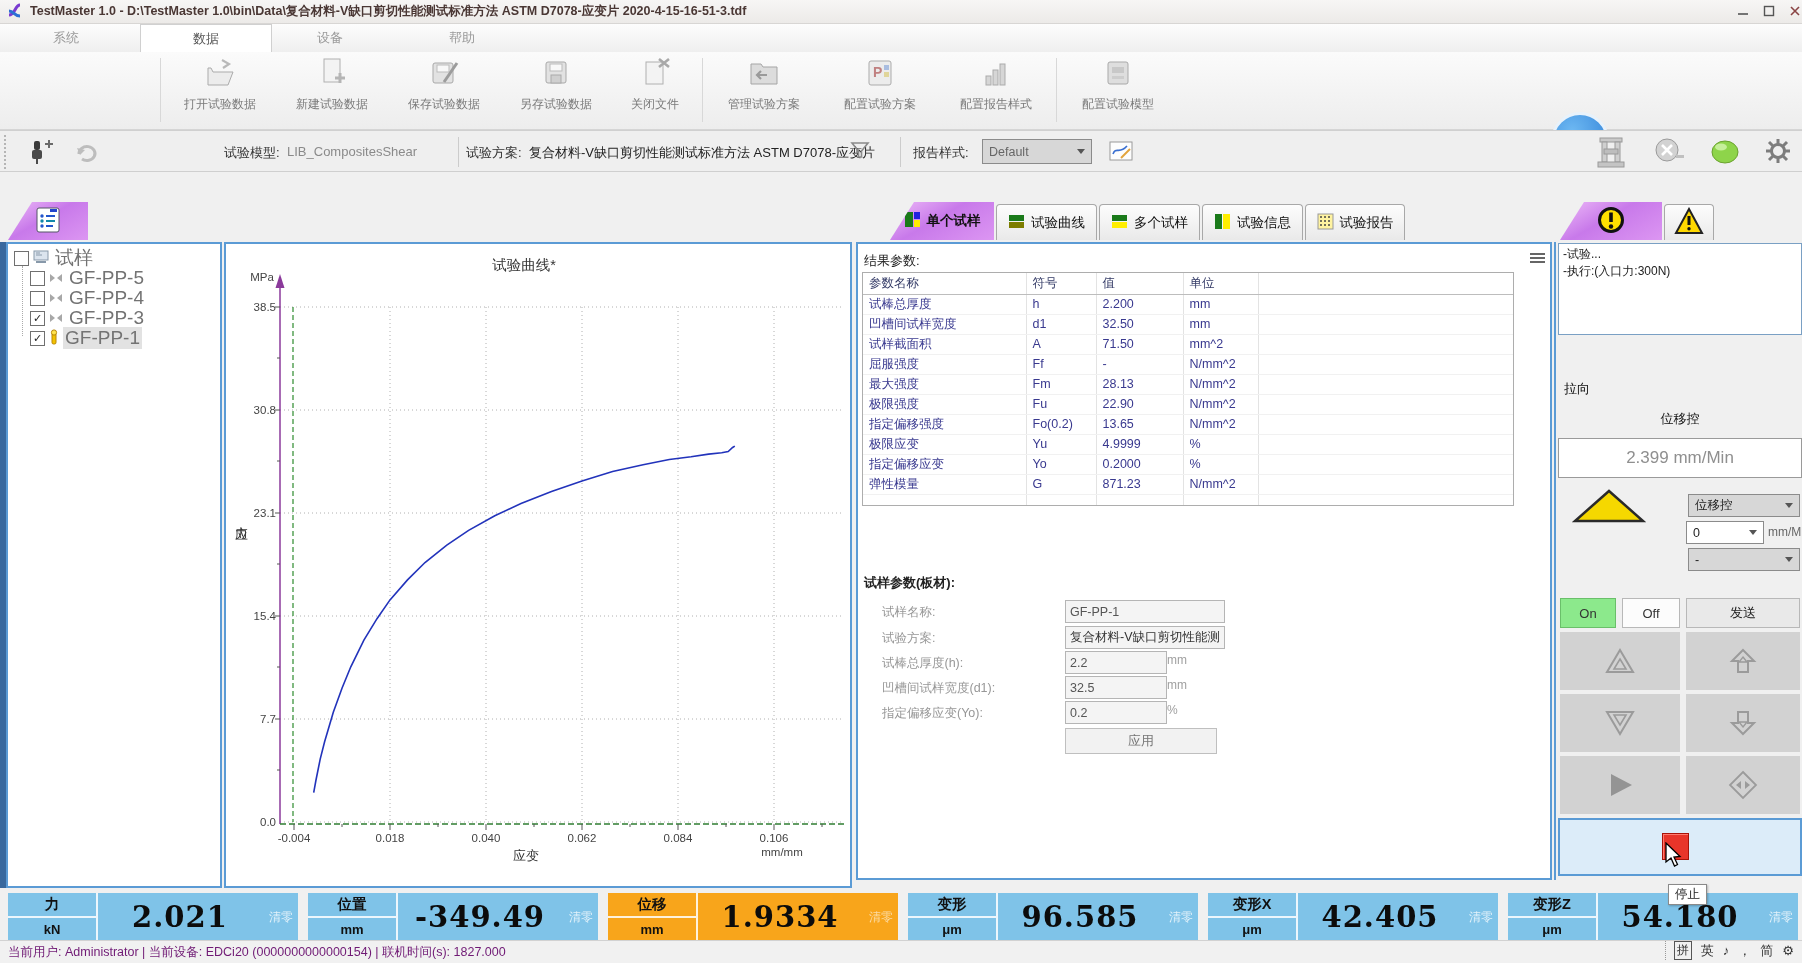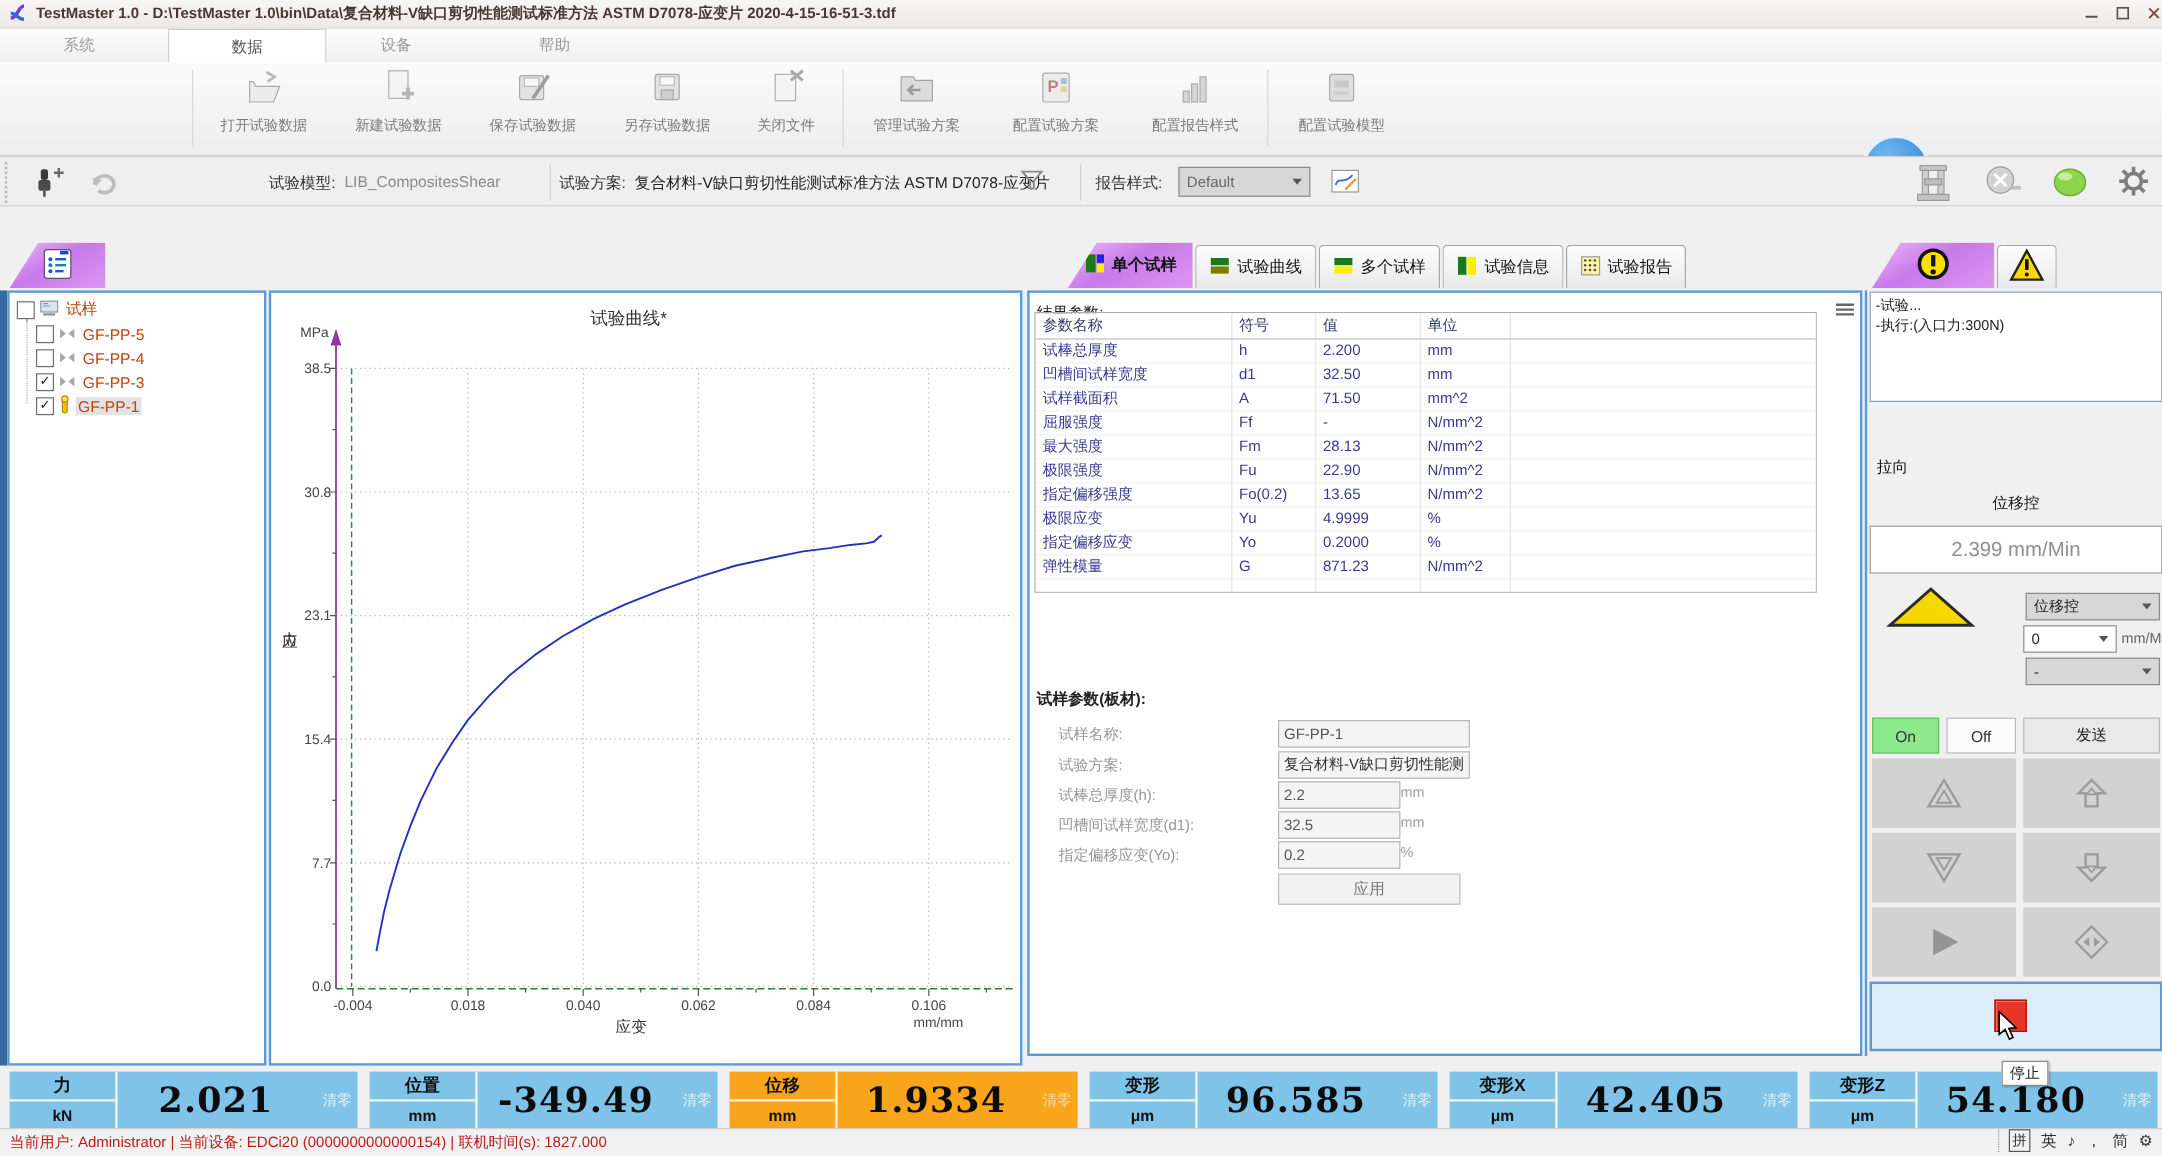--- a/index.html
+++ b/index.html
@@ -34,21 +34,21 @@
   
   .ptab{background:linear-gradient(150deg,#eebcf8 0%,#c879ea 45%,#dc96f2 100%);
         clip-path:polygon(24px 0,100% 0,100% 100%,0 100%);display:flex;align-items:center;justify-content:center;gap:6px}
   .gtab{background:linear-gradient(#fdfdfd,#e9e9e9);border:1px solid #a8a8a8;border-bottom:none;border-radius:4px 4px 0 0;
         display:flex;align-items:center;justify-content:center;gap:6px;font-size:13px;color:#333}
   .tablbl{font-size:13.5px;color:#111}
   .tabactivelbl{font-weight:bold}
   
   .trow{position:absolute;left:0;height:20px;display:flex;align-items:center;gap:4px}
   .cb{width:13px;height:13px;border:1px solid #707070;background:#fff;display:flex;align-items:center;justify-content:center;font-size:11px;color:#222;line-height:11px}
-  .treetext{font-size:13px;color:#c2410c;padding:0 2px}
+  .treetext{font-size:19px;color:#737373;padding:0 2px}
   .seltext{background:#e2e2e2}
   
   table.rtable{border-collapse:collapse;table-layout:fixed;width:652px;background:#fff}
   .rtable td{height:19px;font-size:12.5px;color:#39398f;padding:0 0 0 6px;border-right:1px solid #e3e3e3;border-bottom:1px solid #f1f1f1;white-space:nowrap;overflow:hidden}
   .rtable tr.hdr td{border-bottom:1px solid #bdbdbd;color:#333a66}
   
   .flabel{position:absolute;font-size:12.5px;color:#979797}
   .finput{position:absolute;height:21px;border:1px solid #b5b5b5;background:#f4f4f4;font-size:12.5px;color:#555;padding:0 4px;font-family:inherit}
   .funit{position:absolute;font-size:12px;color:#a0a0a0}
   
@@ -56,21 +56,21 @@
   
   .mcell{position:absolute;top:893px;height:47px;background:#7fc3e8}
   .mcell.orange{background:#f8a51b}
   .mlabel{position:absolute;left:0;top:0;width:88px;height:47px;border-right:2px solid rgba(255,255,255,.85)}
   .mlabel .nm{height:23px;border-bottom:2px solid rgba(255,255,255,.85);display:flex;align-items:center;justify-content:center;font-size:14.5px;font-weight:bold;color:#111}
   .mlabel .un{height:22px;display:flex;align-items:center;justify-content:center;font-size:13px;font-weight:bold;color:#111}
   .mval{position:absolute;left:88px;right:34px;top:0;height:47px;display:flex;align-items:center;justify-content:center;
         font-family:"DejaVu Serif","Liberation Serif",serif;font-size:29px;font-weight:bold;color:#0c0c0c;letter-spacing:1px}
   .mclr{position:absolute;right:5px;top:16px;font-size:12px;color:rgba(255,255,255,.78)}
   
-  .statusbar{left:0;top:940px;width:1802px;height:23px;background:#f1f1f1;border-top:1px solid #d2d2d2;display:flex;align-items:center;padding-left:8px;font-size:12.5px;color:#b91c1c}
+  .statusbar{left:0;top:940px;width:1802px;height:23px;background:#f1f1f1;border-top:1px solid #d2d2d2;display:flex;align-items:center;padding-left:8px;font-size:12.5px;color:#701a75}
   .ime{position:absolute;right:8px;top:941px;display:flex;gap:9px;align-items:center;font-size:13px;color:#333;border-left:1px dotted #999;padding-left:8px}
   .tooltip{background:#fff;border:1px solid #8a8a8a;box-shadow:1px 1px 2px rgba(0,0,0,.25);font-size:12.5px;color:#222;padding:1px 6px;z-index:55}
 </style>
 </head>
 <body>
 
 <div class="ab titlebar">
   <span>
     <svg width="16" height="16">
         <path d="M3,13 C9,13 9,3 14,3" stroke="#7a3bd0" stroke-width="3" fill="none"></path>
@@ -440,21 +440,21 @@
   <div class="ab" style="left:6px;top:8px;font-size:13px;color:#222">结果参数:</div>
   <div class="ab" style="left:672px;top:8px">
     <svg width="15" height="12">
         <g stroke="#666" stroke-width="2">
           <line x1="0" y1="2" x2="15" y2="2"></line>
           <line x1="0" y1="6" x2="15" y2="6"></line>
           <line x1="0" y1="10" x2="15" y2="10"></line>
         </g>
       </svg>
   </div>
-  <div class="ab" style="left:4px;top:16px;width:652px;height:234px;border:1px solid #adadad;overflow:hidden">
+  <div class="ab" style="left:4px;top:28px;width:652px;height:234px;border:1px solid #adadad;overflow:hidden">
     <table class="rtable">
       <colgroup>
           <col style="width:163px">
           <col style="width:70px">
           <col style="width:87px">
           <col style="width:75px">
           <col>
         </colgroup>
       <tbody>
           <tr class="hdr" style="height:21px">

